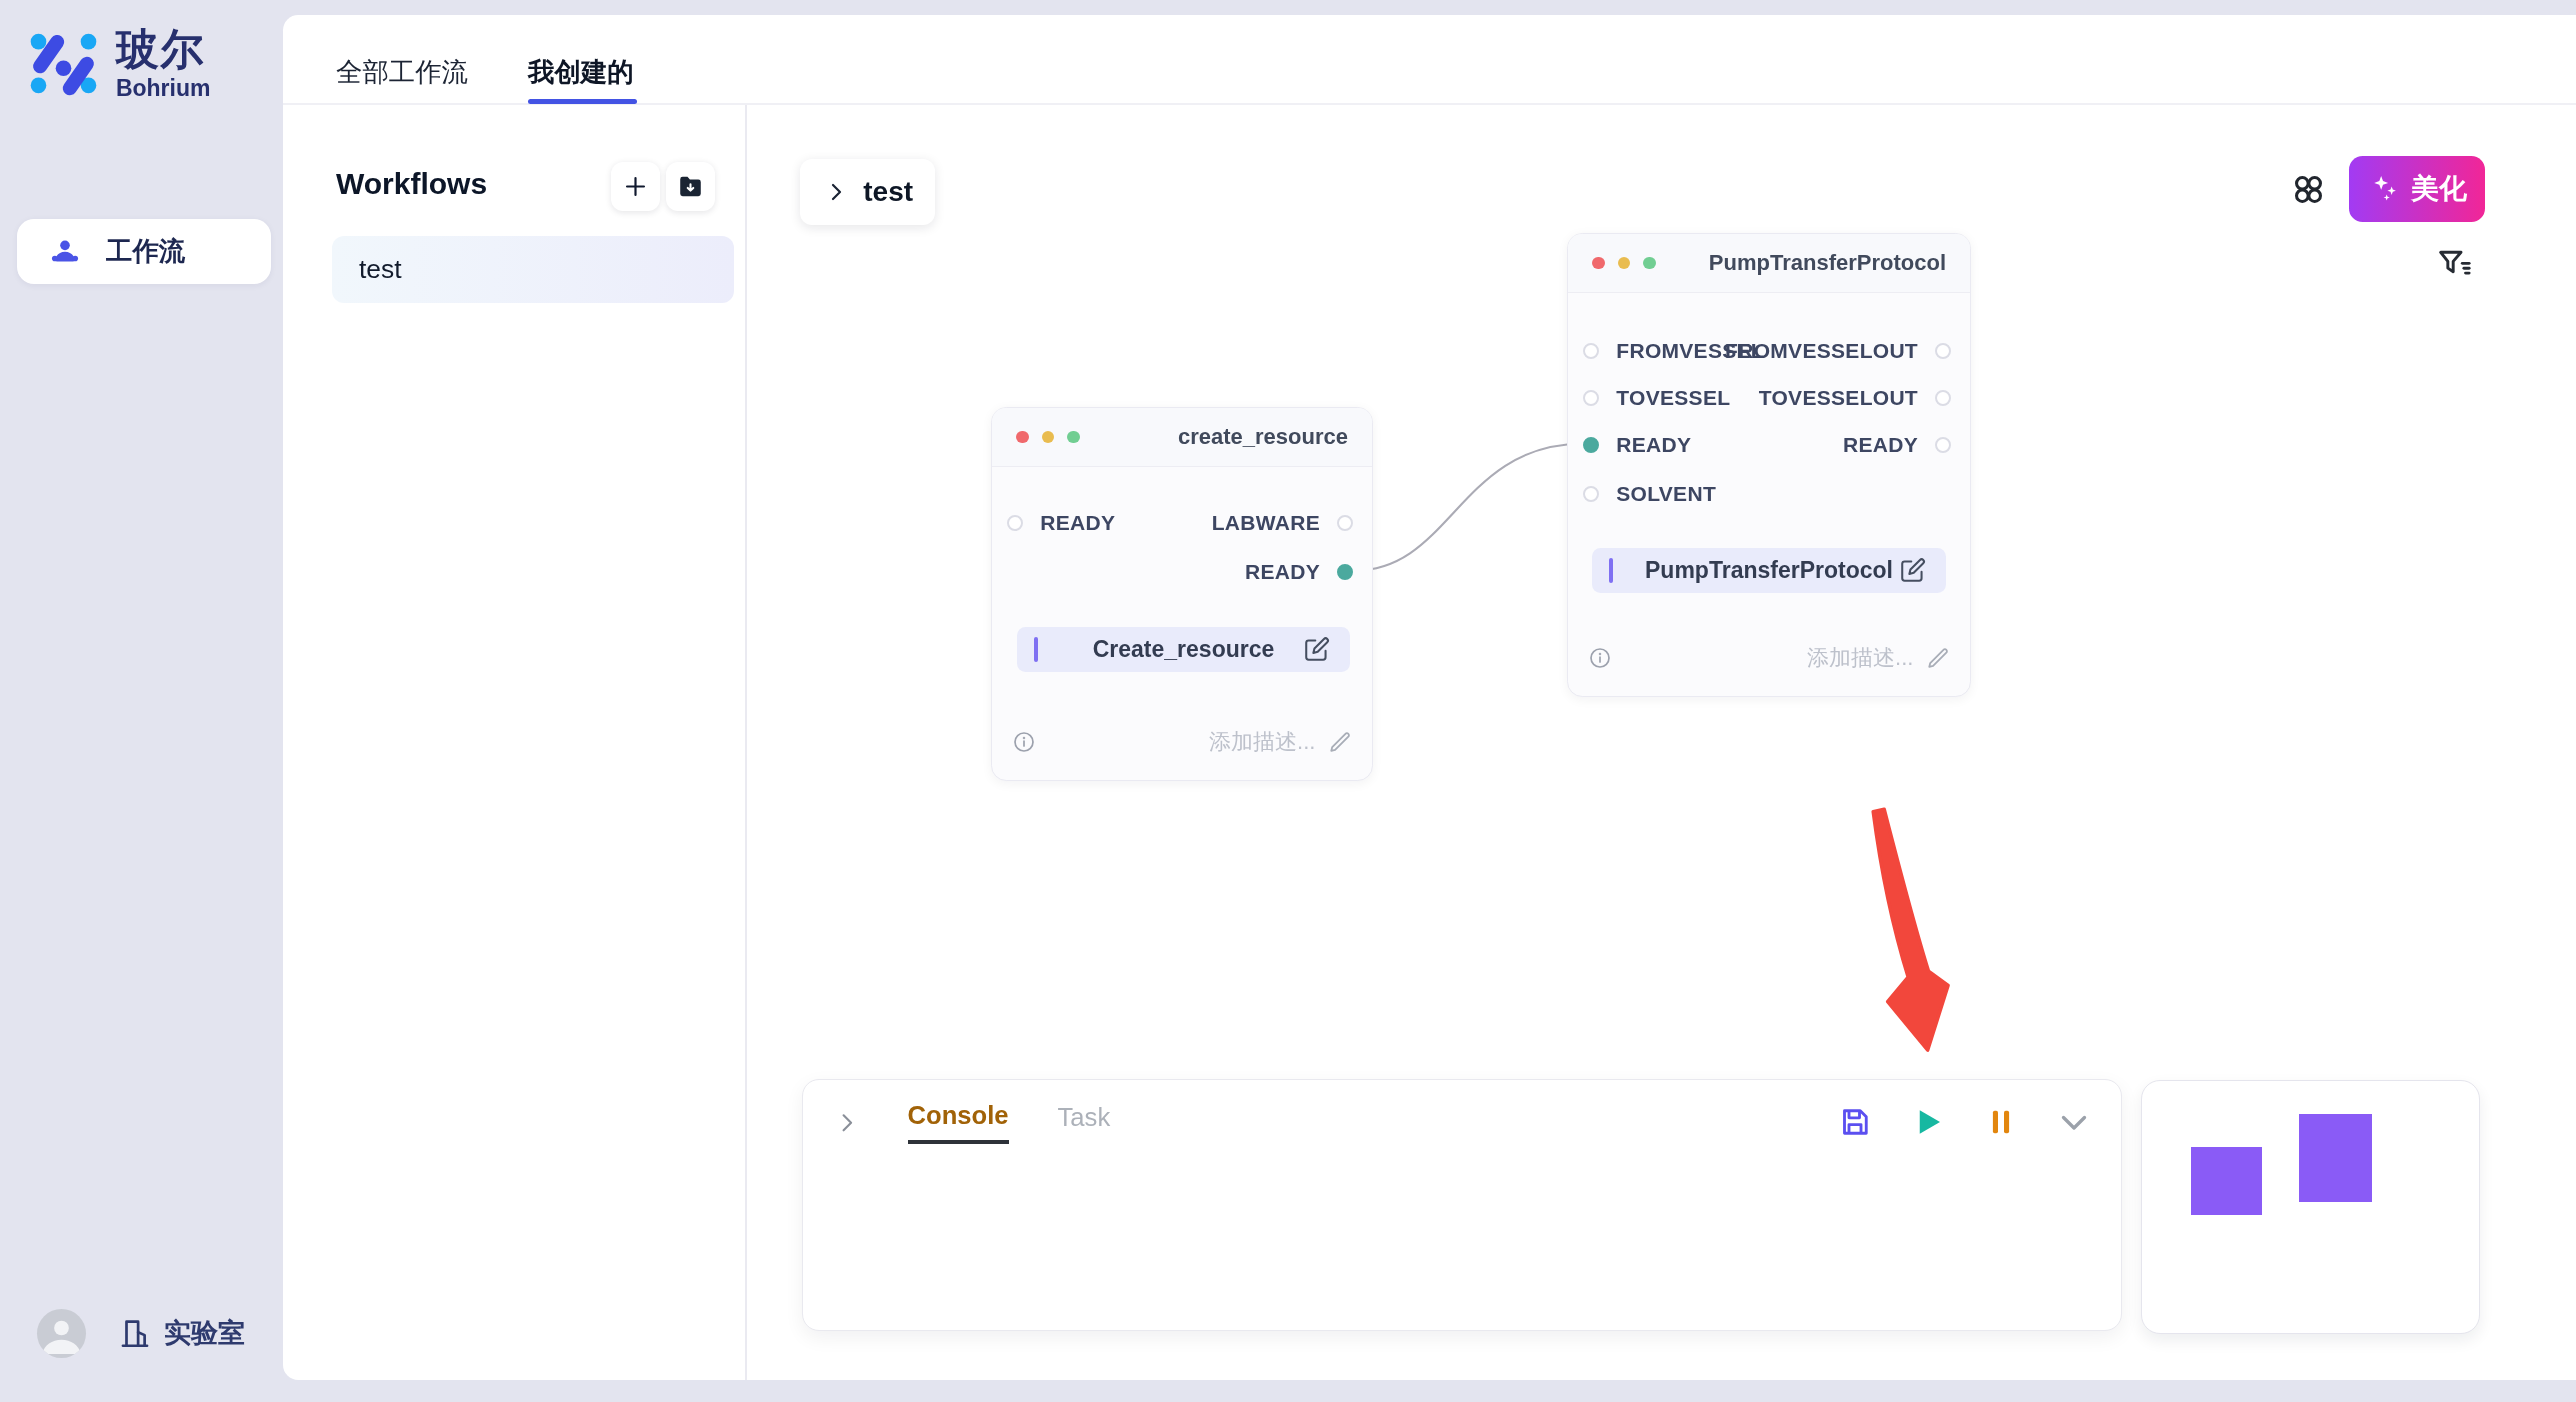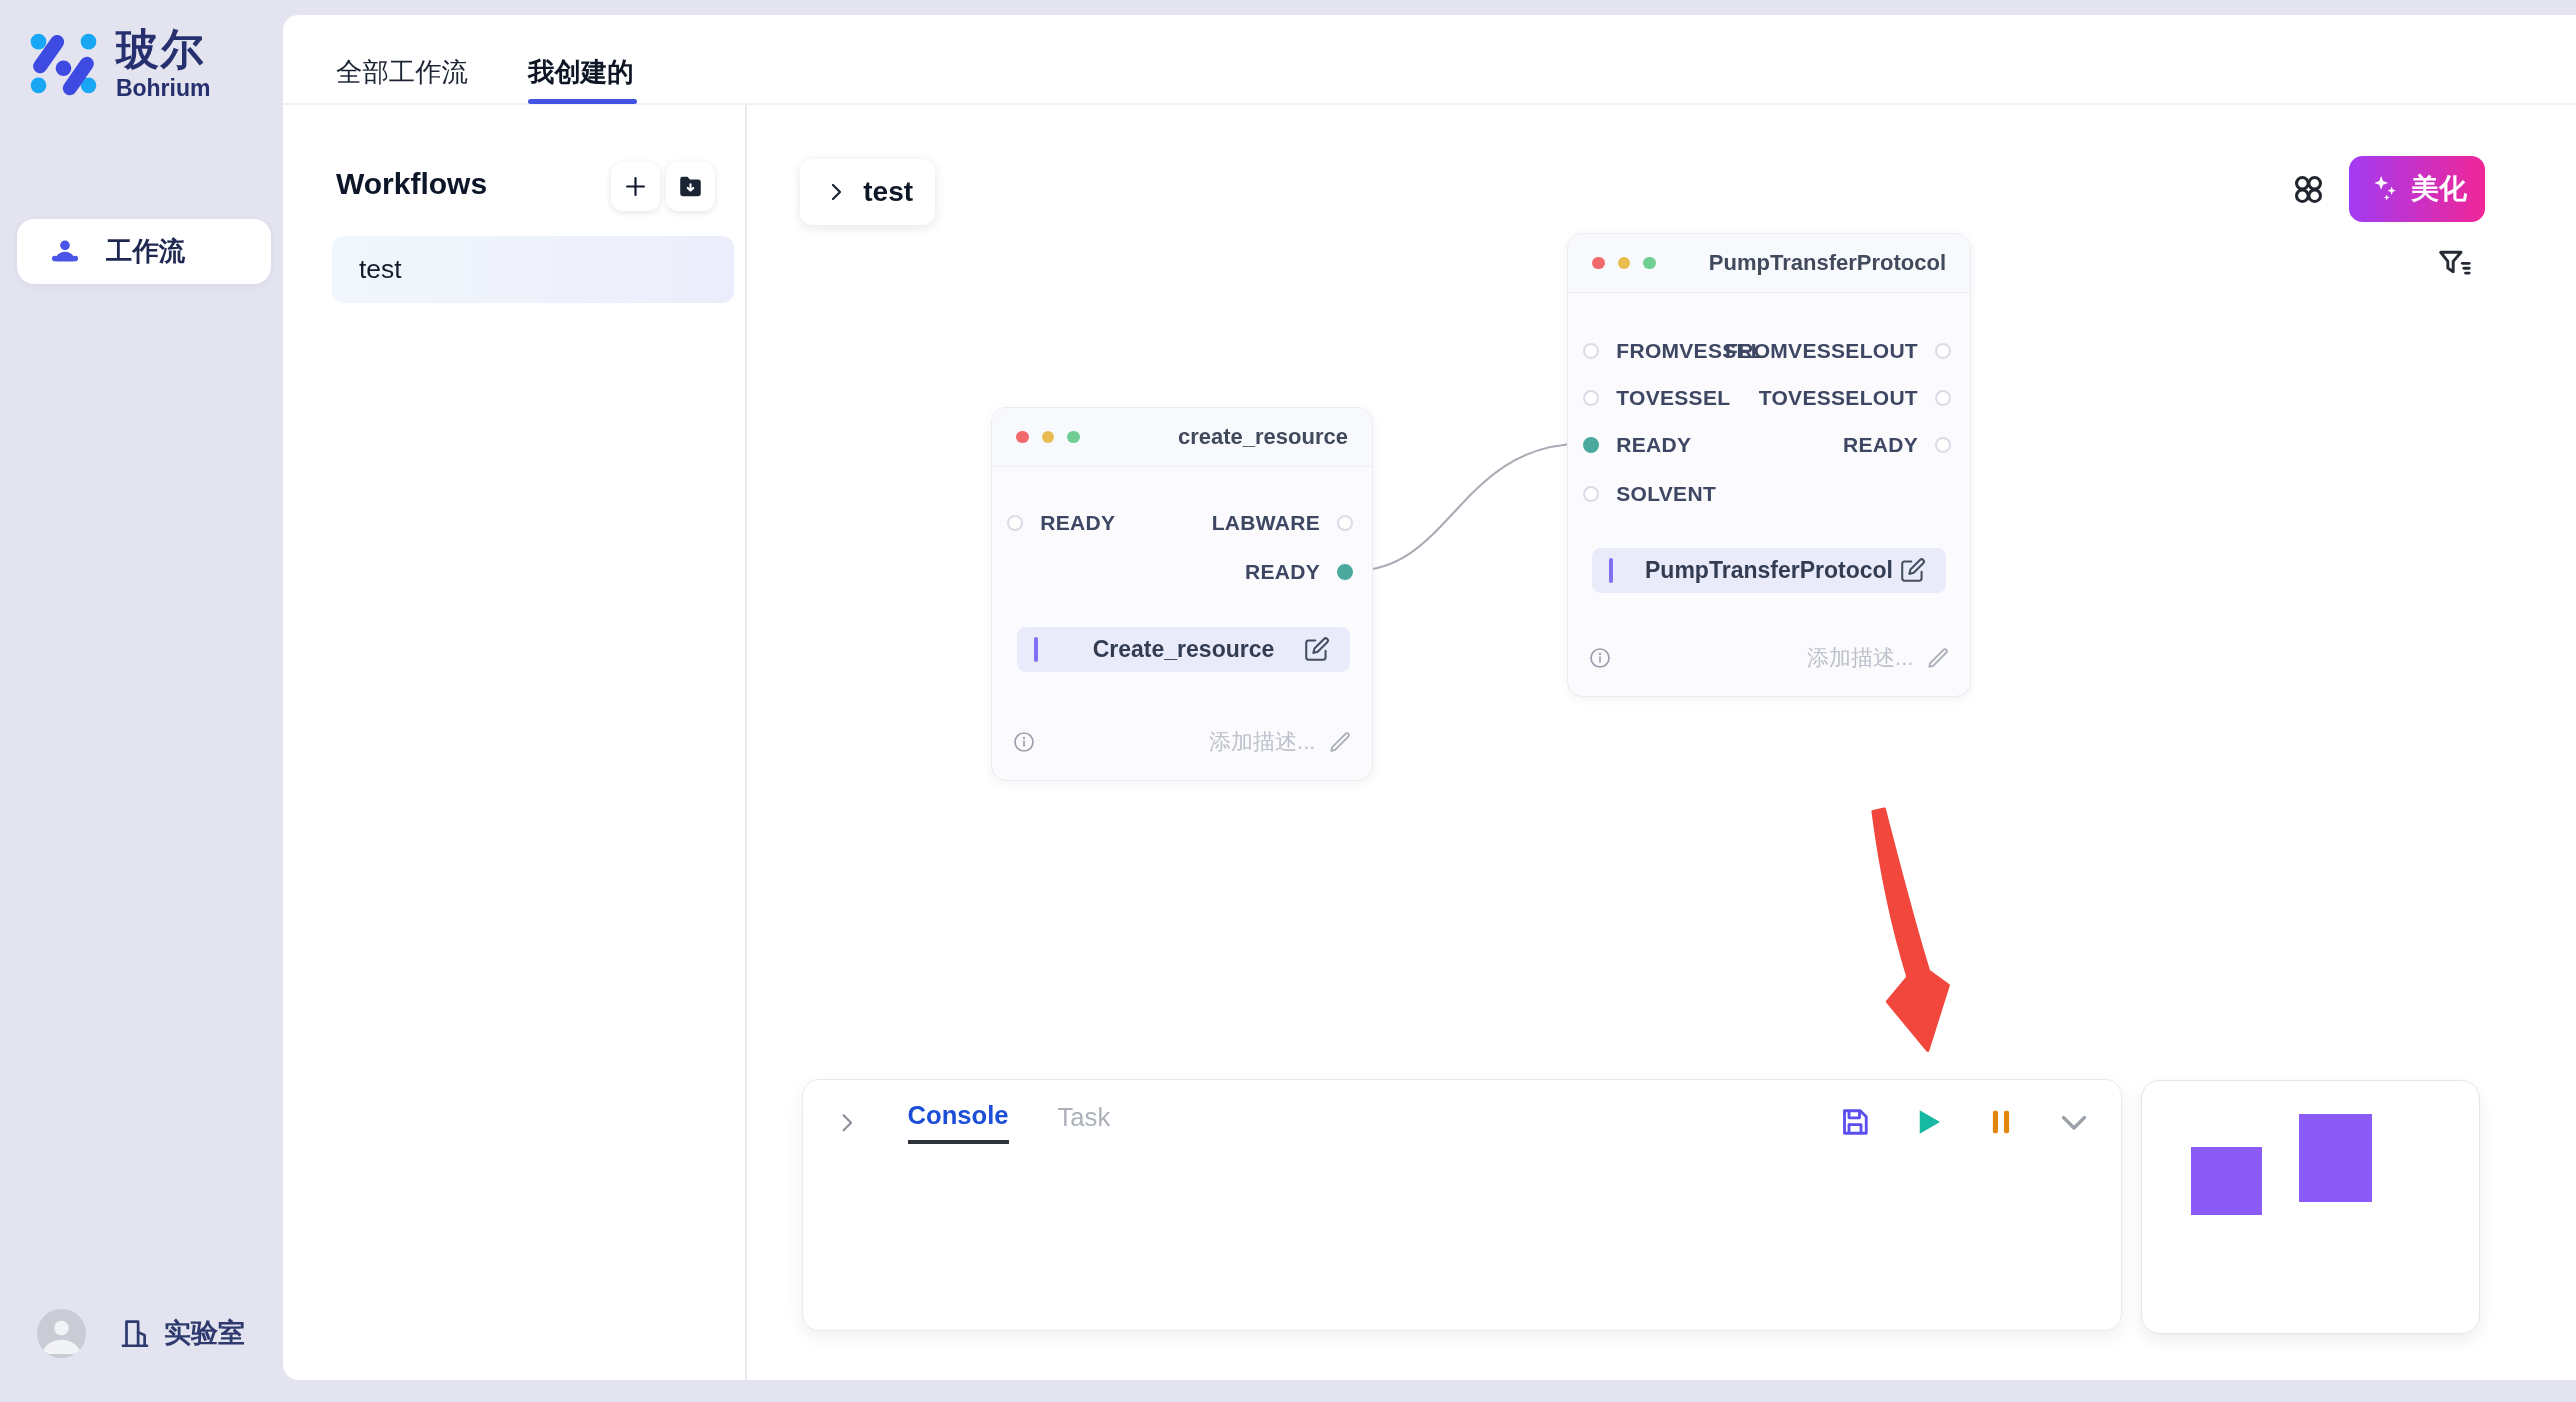--- a/index.html
+++ b/index.html
@@ -72,21 +72,21 @@
   .node-footer { position:absolute; left:20.4px; right:19px; bottom:22px; height:32px; display:flex; align-items:center; }
   .info-ic { width:24px; height:24px; color:#9CA1AD; }
   .desc-text { margin-left:auto; font-size:22px; color:#BDC1CB; }
   .pencil-ic { width:25.6px; height:25.6px; margin-left:12px; color:#A8ADB7; cursor:pointer; }
 
   
   .console { position:absolute; left:802px; top:1079px; width:1320px; height:252px; background:#fff; border:1.7px solid #E9E9EF; border-radius:17px; box-shadow:0 6.8px 19px rgba(16,24,40,.06); }
   .console-head { position:absolute; left:31px; right:29px; top:20.4px; height:44px; display:flex; align-items:center; }
   .console-collapse { width:25.6px; height:25.6px; color:#8A8F99; cursor:pointer; }
   .ctab { font-size:25.6px; cursor:pointer; }
-  .ctab.active { margin-left:48px; font-weight:700; color:#1d4ed8; padding-bottom:10.2px; border-bottom:4.3px solid #2E3239; }
+  .ctab.active { margin-left:48px; font-weight:700; color:#a16207; padding-bottom:10.2px; border-bottom:4.3px solid #2E3239; }
   .ctab.idle { margin-left:49px; color:#ACB1B9; padding-bottom:10.2px; }
   .console-actions { margin-left:auto; display:flex; align-items:center; gap:37px; }
   .cact { width:36px; height:36px; cursor:pointer; }
 
   
   .minimap { position:absolute; left:2141px; top:1080px; width:339px; height:254px; background:#fff; border:1.7px solid #E5E5ED; border-radius:19px; box-shadow:0 6.8px 15.3px rgba(16,24,40,.07); overflow:hidden; }
   .mm-node { position:absolute; background:#8A5BF6; }
   .mm-n1 { left:49px; top:66px; width:71px; height:68px; }
   .mm-n2 { left:157px; top:33px; width:73px; height:88px; }
 </style>

